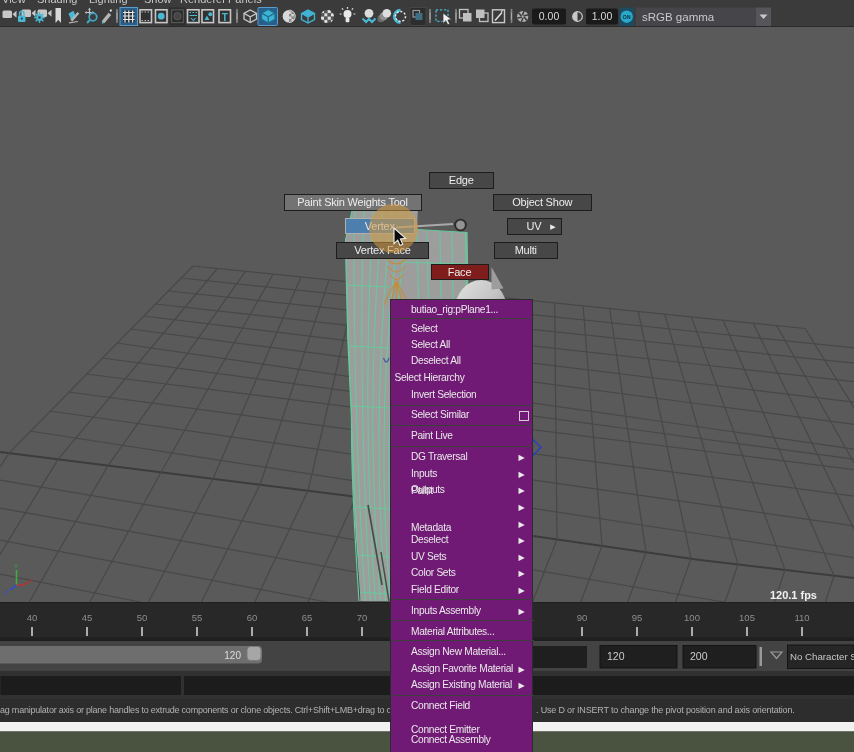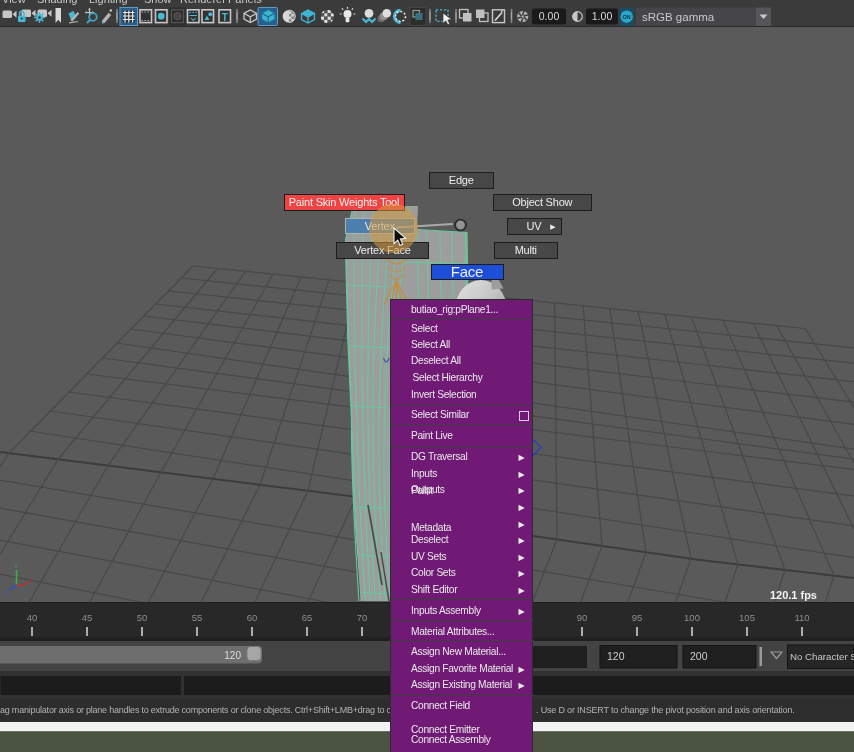--- a/index.html
+++ b/index.html
@@ -304,27 +304,27 @@
 </svg>
 <div style="position:absolute;left:0;top:0;width:854px;height:7px;overflow:hidden;z-index:10">
       <div style="position:absolute;left:2px;top:-7px;font-size:11px;color:#c8c8c8">View</div>
       <div style="position:absolute;left:37px;top:-7px;font-size:11px;color:#c8c8c8">Shading</div>
       <div style="position:absolute;left:89px;top:-7px;font-size:11px;color:#c8c8c8">Lighting</div>
       <div style="position:absolute;left:144px;top:-7px;font-size:11px;color:#c8c8c8">Show</div>
       <div style="position:absolute;left:180px;top:-7px;font-size:11px;color:#c8c8c8">Renderer</div>
       <div style="position:absolute;left:228px;top:-7px;font-size:11px;color:#c8c8c8">Panels</div>
     </div>
 <div style="position:absolute;left:429px;top:172px;width:64.5px;height:16.5px;background:#474747;border:1px solid #1d1d1d;box-sizing:border-box;color:#ececec;font-size:11px;display:flex;align-items:center;justify-content:center;white-space:nowrap;z-index:20;letter-spacing:-0.2px">Edge</div>
-    <div style="position:absolute;left:283.5px;top:194px;width:121px;height:16.5px;background:#ef4444;border:1px solid #1d1d1d;box-sizing:border-box;color:#ececec;font-size:11px;display:flex;align-items:center;justify-content:center;white-space:nowrap;z-index:20;letter-spacing:-0.2px">Paint Skin Weights Tool</div>
+    <div style="position:absolute;left:283.5px;top:194px;width:138px;height:16.5px;background:#737373;border:1px solid #1d1d1d;box-sizing:border-box;color:#ececec;font-size:11px;display:flex;align-items:center;justify-content:center;white-space:nowrap;z-index:20;letter-spacing:-0.2px">Paint Skin Weights Tool</div>
     <div style="position:absolute;left:493px;top:194px;width:98.5px;height:16.5px;background:#474747;border:1px solid #1d1d1d;box-sizing:border-box;color:#ececec;font-size:11px;display:flex;align-items:center;justify-content:center;white-space:nowrap;z-index:20;letter-spacing:-0.2px">Object Show</div>
     <div style="position:absolute;left:344.5px;top:217.5px;width:70.5px;height:16.5px;background:#4d7fae;border:1px solid #b0b0b0;box-sizing:border-box;color:#ececec;font-size:11px;display:flex;align-items:center;justify-content:center;white-space:nowrap;z-index:20;letter-spacing:-0.2px">Vertex</div>
     <div style="position:absolute;left:506.5px;top:218px;width:55px;height:16.5px;background:#474747;border:1px solid #1d1d1d;box-sizing:border-box;color:#ececec;font-size:11px;display:flex;align-items:center;justify-content:center;white-space:nowrap;z-index:20;letter-spacing:-0.2px">UV<span style="position:absolute;right:5px;top:4px;font-size:7px">▶</span></div>
     <div style="position:absolute;left:336px;top:242px;width:93px;height:16.5px;background:#474747;border:1px solid #1d1d1d;box-sizing:border-box;color:#ececec;font-size:11px;display:flex;align-items:center;justify-content:center;white-space:nowrap;z-index:20;letter-spacing:-0.2px">Vertex Face</div>
     <div style="position:absolute;left:494px;top:242px;width:63.5px;height:16.5px;background:#474747;border:1px solid #1d1d1d;box-sizing:border-box;color:#ececec;font-size:11px;display:flex;align-items:center;justify-content:center;white-space:nowrap;z-index:20;letter-spacing:-0.2px">Multi</div>
-    <div style="position:absolute;left:430.5px;top:263.5px;width:73px;height:16px;background:#1d4ed8;border:1px solid #1d1d1d;box-sizing:border-box;color:#ececec;font-size:15px;display:flex;align-items:center;justify-content:center;white-space:nowrap;z-index:20;letter-spacing:-0.2px">Face</div>
+    <div style="position:absolute;left:430.5px;top:263.5px;width:58px;height:16px;background:#7f1d1d;border:1px solid #1d1d1d;box-sizing:border-box;color:#ececec;font-size:11px;display:flex;align-items:center;justify-content:center;white-space:nowrap;z-index:20;letter-spacing:-0.2px">Face</div>
 <svg width="854" height="752" viewBox="0 0 854 752" style="position:absolute;left:0;top:0;z-index:25;pointer-events:none">
 <line x1="396" y1="227.5" x2="453" y2="224" stroke="#a9a9a9" stroke-width="2.2"></line>
 </svg>
 <div style="position:absolute;left:369px;top:203.5px;width:49px;height:49px;border-radius:50%;z-index:30;background:radial-gradient(circle, rgba(211,152,62,.55) 0 66%, rgba(216,160,74,.62) 80%, rgba(211,152,62,0) 98%)"></div>
 <svg width="854" height="752" viewBox="0 0 854 752" style="position:absolute;left:0;top:0;z-index:31;pointer-events:none">
 <circle cx="460.5" cy="225" r="5.4" fill="#939393" stroke="#2c2c2c" stroke-width="1.9"></circle>
 <path d="M394,228 l0,15.6 l3.7,-3.5 l2.3,5.4 l2.7,-1.2 l-2.3,-5.4 l5.2,-0.5 z" fill="#0a0a0a" stroke="#ededed" stroke-width="1.1"></path>
 </svg>
 <svg width="854" height="152" viewBox="0 600 854 152" style="position:absolute;left:0;top:600px">
 <rect x="0" y="602" width="854" height="1.2" fill="#1f1f1f"></rect>
@@ -388,42 +388,42 @@
       <div style="position:absolute;left:0;top:104.5px;width:143px;height:1px;background:#3e3e3e"></div>
       <div style="position:absolute;left:0;top:125.0px;width:143px;height:1px;background:#3e3e3e"></div>
       <div style="position:absolute;left:0;top:146.3px;width:143px;height:1px;background:#3e3e3e"></div>
       <div style="position:absolute;left:0;top:299.3px;width:143px;height:1px;background:#3e3e3e"></div>
       <div style="position:absolute;left:0;top:320.0px;width:143px;height:1px;background:#3e3e3e"></div>
       <div style="position:absolute;left:0;top:339.7px;width:143px;height:1px;background:#3e3e3e"></div>
       <div style="position:absolute;left:0;top:395.0px;width:143px;height:1px;background:#3e3e3e"></div>
       <div style="position:absolute;left:20.5px;top:20.6px;height:16.4px;line-height:16.4px;white-space:nowrap">Select</div>
       <div style="position:absolute;left:20.5px;top:36.9px;height:16.4px;line-height:16.4px;white-space:nowrap">Select All</div>
       <div style="position:absolute;left:20.5px;top:53.2px;height:16.4px;line-height:16.4px;white-space:nowrap">Deselect All</div>
-      <div style="position:absolute;left:22px;top:69.8px;height:16.4px;line-height:16.4px;white-space:nowrap">Select Hierarchy</div>
+      <div style="position:absolute;left:4px;top:69.8px;height:16.4px;line-height:16.4px;white-space:nowrap">Select Hierarchy</div>
       <div style="position:absolute;left:20.5px;top:87.1px;height:16.4px;line-height:16.4px;white-space:nowrap">Invert Selection</div>
       <div style="position:absolute;left:20.5px;top:106.8px;height:16.4px;line-height:16.4px;white-space:nowrap">Select Similar</div>
       <div style="position:absolute;left:128px;top:110.5px;width:8px;height:8px;border:1.4px solid #d2d2d2"></div>
       <div style="position:absolute;left:20.5px;top:127.8px;height:16.4px;line-height:16.4px;white-space:nowrap">Paint Live</div>
       <div style="position:absolute;left:20.5px;top:149.3px;height:16.4px;line-height:16.4px;white-space:nowrap">DG Traversal</div>
       <div style="position:absolute;left:128px;top:150.3px;height:16px;line-height:16px;font-size:8px">▶</div>
       <div style="position:absolute;left:20.5px;top:166.0px;height:16.4px;line-height:16.4px;white-space:nowrap">Inputs</div>
       <div style="position:absolute;left:128px;top:167.0px;height:16px;line-height:16px;font-size:8px">▶</div>
       <div style="position:absolute;left:20.5px;top:182.4px;height:16.4px;line-height:16.4px;white-space:nowrap">Outputs</div>
       <div style="position:absolute;left:128px;top:183.4px;height:16px;line-height:16px;font-size:8px">▶</div>
       <div style="position:absolute;left:20.5px;top:183px;height:16.4px;line-height:16.4px;white-space:nowrap">Paint</div>
       <div style="position:absolute;left:128px;top:199.8px;height:16px;line-height:16px;font-size:8px">▶</div>
       <div style="position:absolute;left:20.5px;top:220px;height:16.4px;line-height:16.4px;white-space:nowrap">Metadata</div>
       <div style="position:absolute;left:128px;top:216.6px;height:16px;line-height:16px;font-size:8px">▶</div>
       <div style="position:absolute;left:20.5px;top:232.2px;height:16.4px;line-height:16.4px;white-space:nowrap">Deselect</div>
       <div style="position:absolute;left:128px;top:233.2px;height:16px;line-height:16px;font-size:8px">▶</div>
       <div style="position:absolute;left:20.5px;top:248.8px;height:16.4px;line-height:16.4px;white-space:nowrap">UV Sets</div>
       <div style="position:absolute;left:128px;top:249.8px;height:16px;line-height:16px;font-size:8px">▶</div>
       <div style="position:absolute;left:20.5px;top:265.2px;height:16.4px;line-height:16.4px;white-space:nowrap">Color Sets</div>
       <div style="position:absolute;left:128px;top:266.2px;height:16px;line-height:16px;font-size:8px">▶</div>
-      <div style="position:absolute;left:20.5px;top:281.8px;height:16.4px;line-height:16.4px;white-space:nowrap">Shift Editor</div>
+      <div style="position:absolute;left:20.5px;top:281.8px;height:16.4px;line-height:16.4px;white-space:nowrap">Field Editor</div>
       <div style="position:absolute;left:128px;top:282.8px;height:16px;line-height:16px;font-size:8px">▶</div>
       <div style="position:absolute;left:20.5px;top:302.6px;height:16.4px;line-height:16.4px;white-space:nowrap">Inputs Assembly</div>
       <div style="position:absolute;left:128px;top:303.6px;height:16px;line-height:16px;font-size:8px">▶</div>
       <div style="position:absolute;left:20.5px;top:323.8px;height:16.4px;line-height:16.4px;white-space:nowrap">Material Attributes...</div>
       <div style="position:absolute;left:20.5px;top:344.3px;height:16.4px;line-height:16.4px;white-space:nowrap">Assign New Material...</div>
       <div style="position:absolute;left:20.5px;top:361.1px;height:16.4px;line-height:16.4px;white-space:nowrap">Assign Favorite Material</div>
       <div style="position:absolute;left:128px;top:362.1px;height:16px;line-height:16px;font-size:8px">▶</div>
       <div style="position:absolute;left:20.5px;top:377.4px;height:16.4px;line-height:16.4px;white-space:nowrap">Assign Existing Material</div>
       <div style="position:absolute;left:128px;top:378.4px;height:16px;line-height:16px;font-size:8px">▶</div>
       <div style="position:absolute;left:20.5px;top:397.8px;height:16.4px;line-height:16.4px;white-space:nowrap">Connect Field</div>

